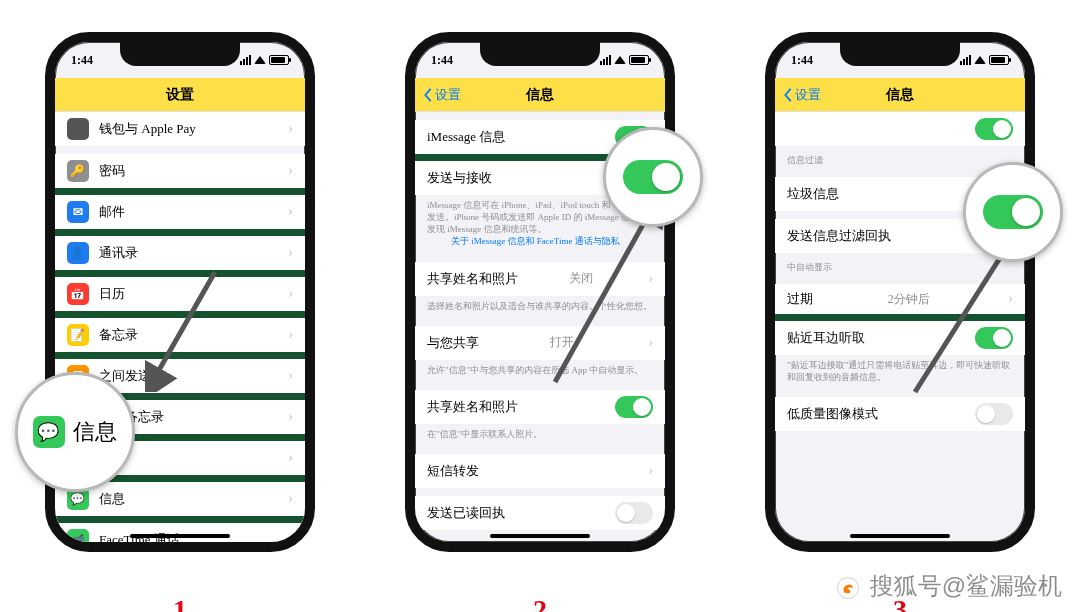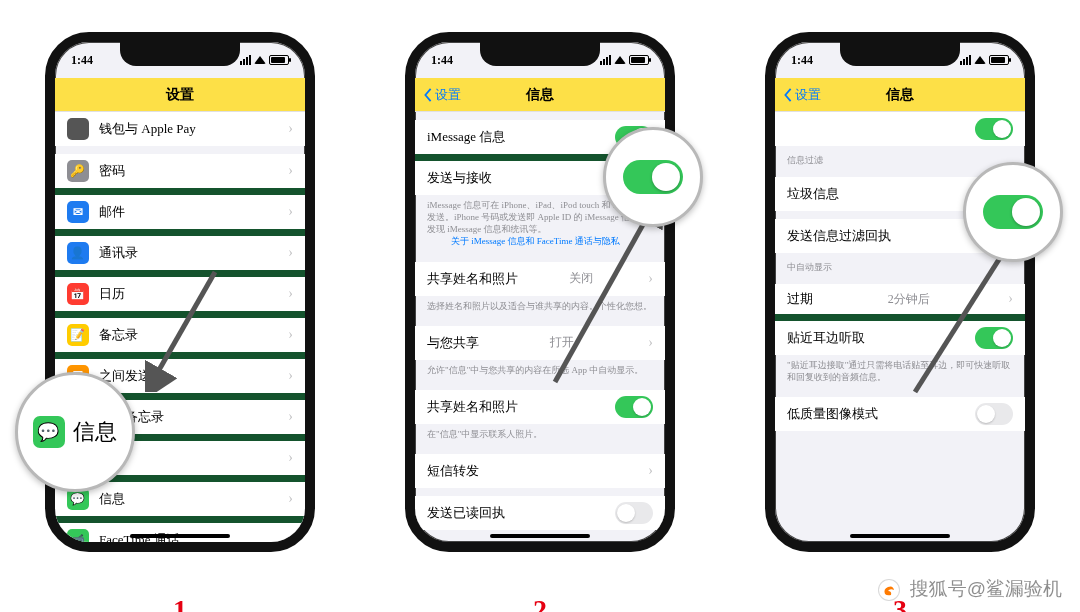--- a/index.html
+++ b/index.html
@@ -102,21 +102,21 @@
   }
   .mag-toggle::after {
     content:""; position:absolute; right:3px; top:3px; width:28px; height:28px; background:#fff; border-radius:50%;
     box-shadow:0 1px 3px rgba(0,0,0,0.3);
   }
   .arrow {
     position:absolute; z-index:55; pointer-events:none;
   }
   .watermark {
     position:absolute; right:18px; bottom:10px;
-    font-size:19px; color:rgba(0,0,0,0.45); font-weight:400;
+    font-size:24px; color:rgba(0,0,0,0.45); font-weight:400;
   }
   .watermark .logo {
     display:inline-flex; width:22px; height:22px; vertical-align:middle; margin-right:4px;
     border-radius:50%; background:#fff; border:1px solid rgba(0,0,0,0.15); align-items:center; justify-content:center;
   }
 </style>
 </head>
 <body>
 
 <div class="canvas">

